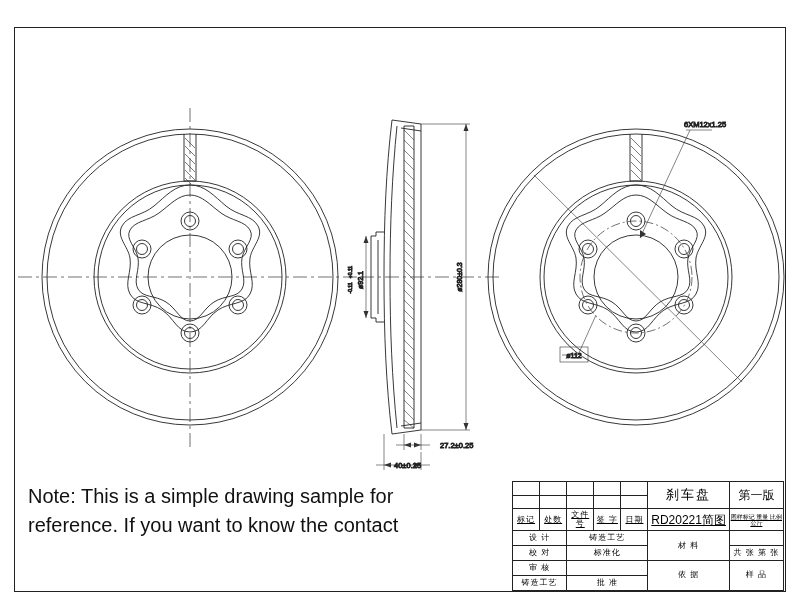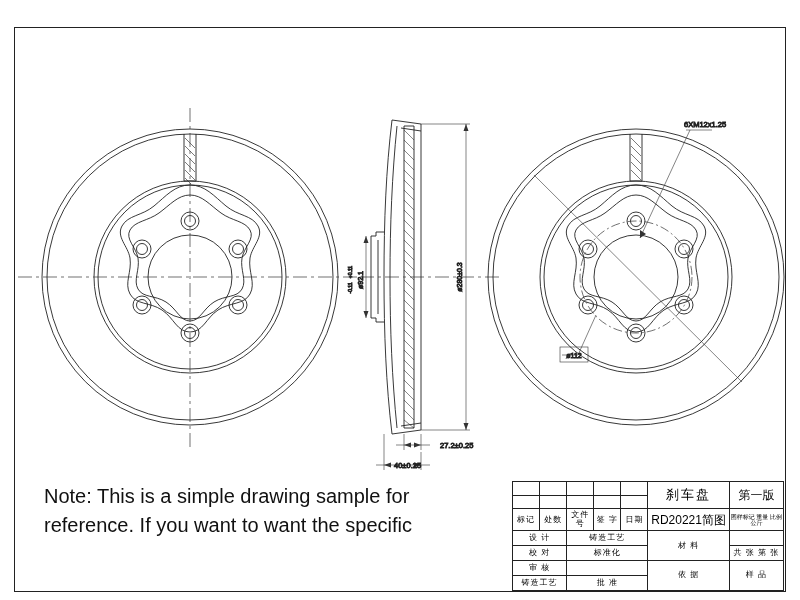--- a/index.html
+++ b/index.html
@@ -1,20 +1,20 @@
 <!DOCTYPE html>
 <html><head>
 <meta charset="utf-8">
 <style>
   html,body{margin:0;padding:0;background:#ffffff;}
   body{width:800px;height:600px;overflow:hidden;font-family:"Liberation Sans",sans-serif;color:#000;}
   .page{position:relative;width:800px;height:600px;background:#fff;}
   .frame{position:absolute;left:14px;top:27px;width:772px;height:565px;border:1px solid #222;box-sizing:border-box;}
   svg{display:block;}
-  .note{position:absolute;left:28px;top:482px;width:440px;font-size:20px;line-height:29px;color:#111;margin-left:16px;}
+  .note{position:absolute;left:28px;top:482px;width:440px;font-size:20px;line-height:29px;color:#111;}
   .note div{white-space:nowrap;}
   
   .title-block{position:absolute;left:512px;top:481px;width:272px;height:110px;}
   .tb-table{border-collapse:collapse;width:272px;height:110px;table-layout:fixed;font-size:8px;}
   .tb-table td{border:1px solid #222;text-align:center;vertical-align:middle;padding:0;line-height:1.05;}
   .tb-lbl{font-size:8px;letter-spacing:1px;}
   .big{font-size:13px;letter-spacing:2px;}
   .mid{font-size:12px;}
   .tiny{font-size:6px;}
   .dimv{font-size:7px;}
@@ -209,21 +209,21 @@
         <line x1="534" y1="175" x2="742" y2="382" stroke="#333" stroke-width="0.6"></line>
       </g>
       <text x="684" y="127" font-size="7.5" fill="#111">6XM12x1.25</text>
       <text x="574" y="358" font-size="7" fill="#111" text-anchor="middle">ø112</text>
 
     </g>
   </svg>
 
   <div class="note">
     <div>Note: This is a simple drawing sample for</div>
-    <div>reference. If you want to want the specific</div>
+    <div>reference. If you want to know the contact</div>
   </div>
 
   <div class="title-block">
     <table class="tb-table">
       <tbody>
           <tr style="height:11px;">
         <td></td>
         <td></td>
         <td></td>
         <td></td>
@@ -231,21 +231,21 @@
         <td rowspan="2" colspan="3" class="big">刹车盘</td>
         <td rowspan="2" colspan="2" class="mid">第一版</td>
       </tr>
       <tr style="height:11px;">
         <td></td>
         <td></td>
         <td></td>
         <td></td>
         <td></td>
       </tr>
-      <tr style="height:12px;">
+      <tr style="height:12px;text-decoration:underline;">
         <td class="tb-lbl">标记</td>
         <td class="tb-lbl">处数</td>
         <td class="tb-lbl">文件号</td>
         <td class="tb-lbl">签  字</td>
         <td class="tb-lbl">日期</td>
         <td colspan="3" class="mid">RD20221简图</td>
         <td colspan="2" class="tiny">图样标记 重量 比例 公斤</td>
       </tr>
       <tr style="height:12px;">
         <td colspan="2" class="tb-lbl">设   计</td>

